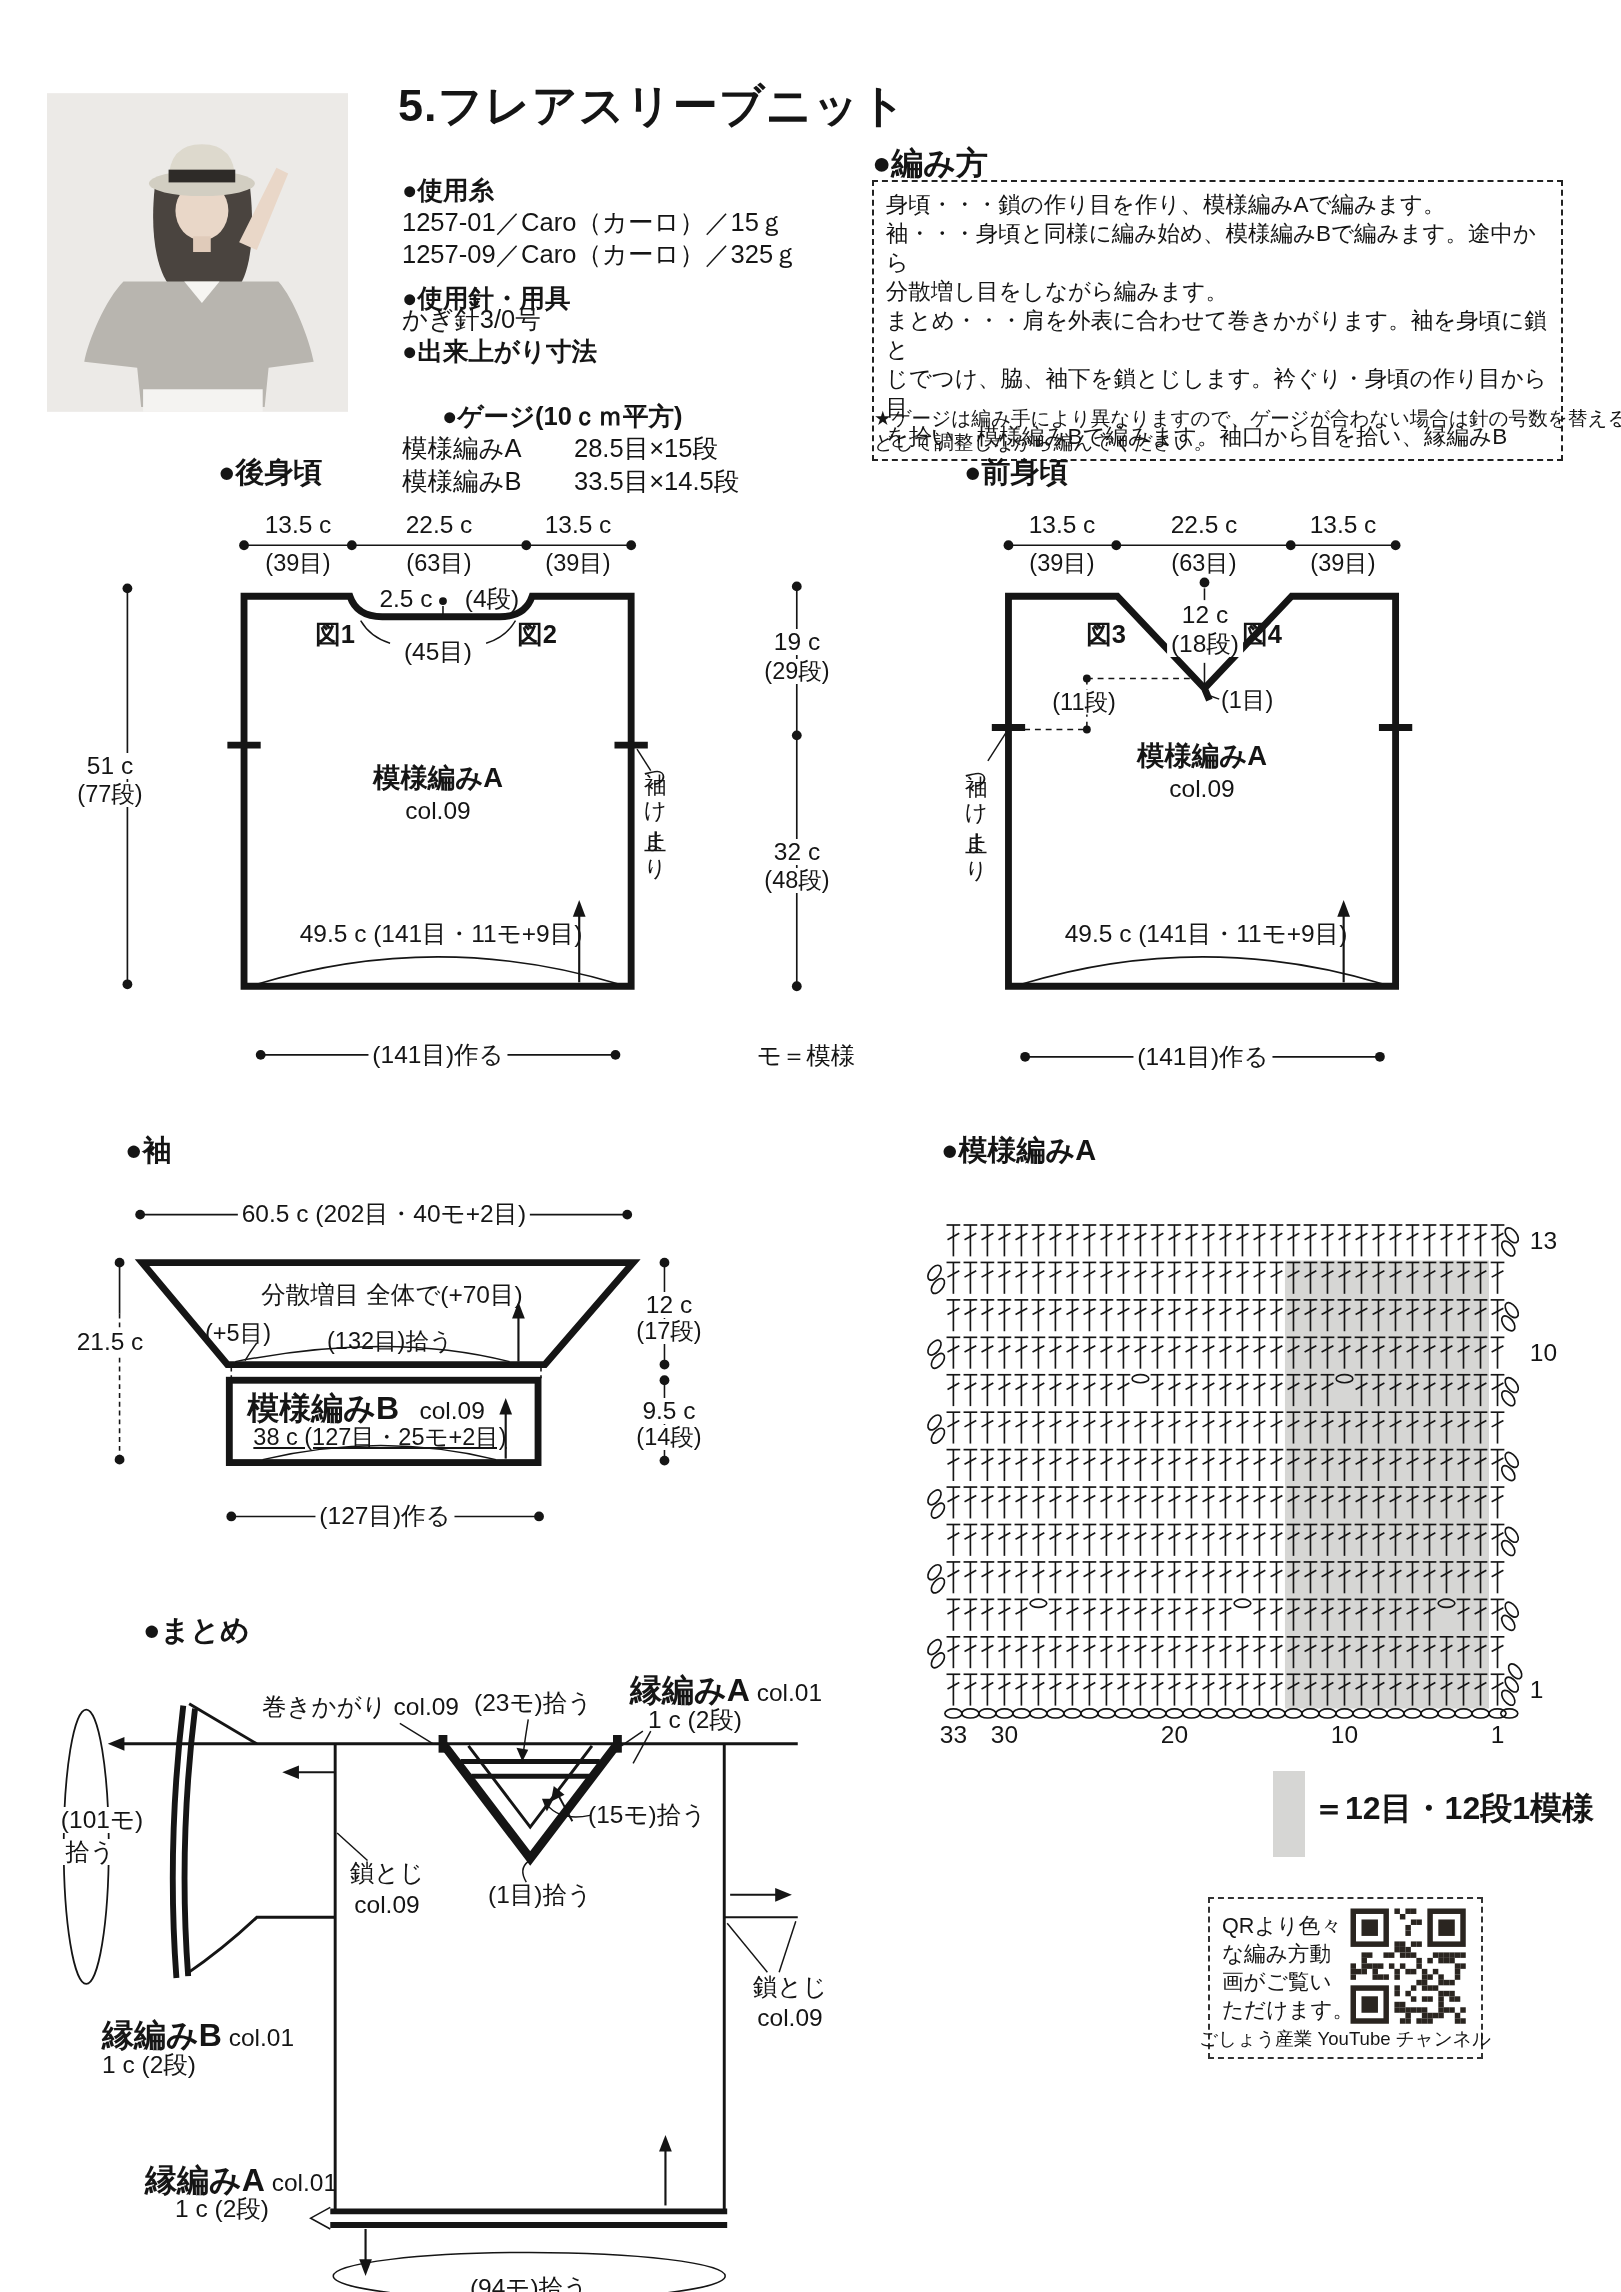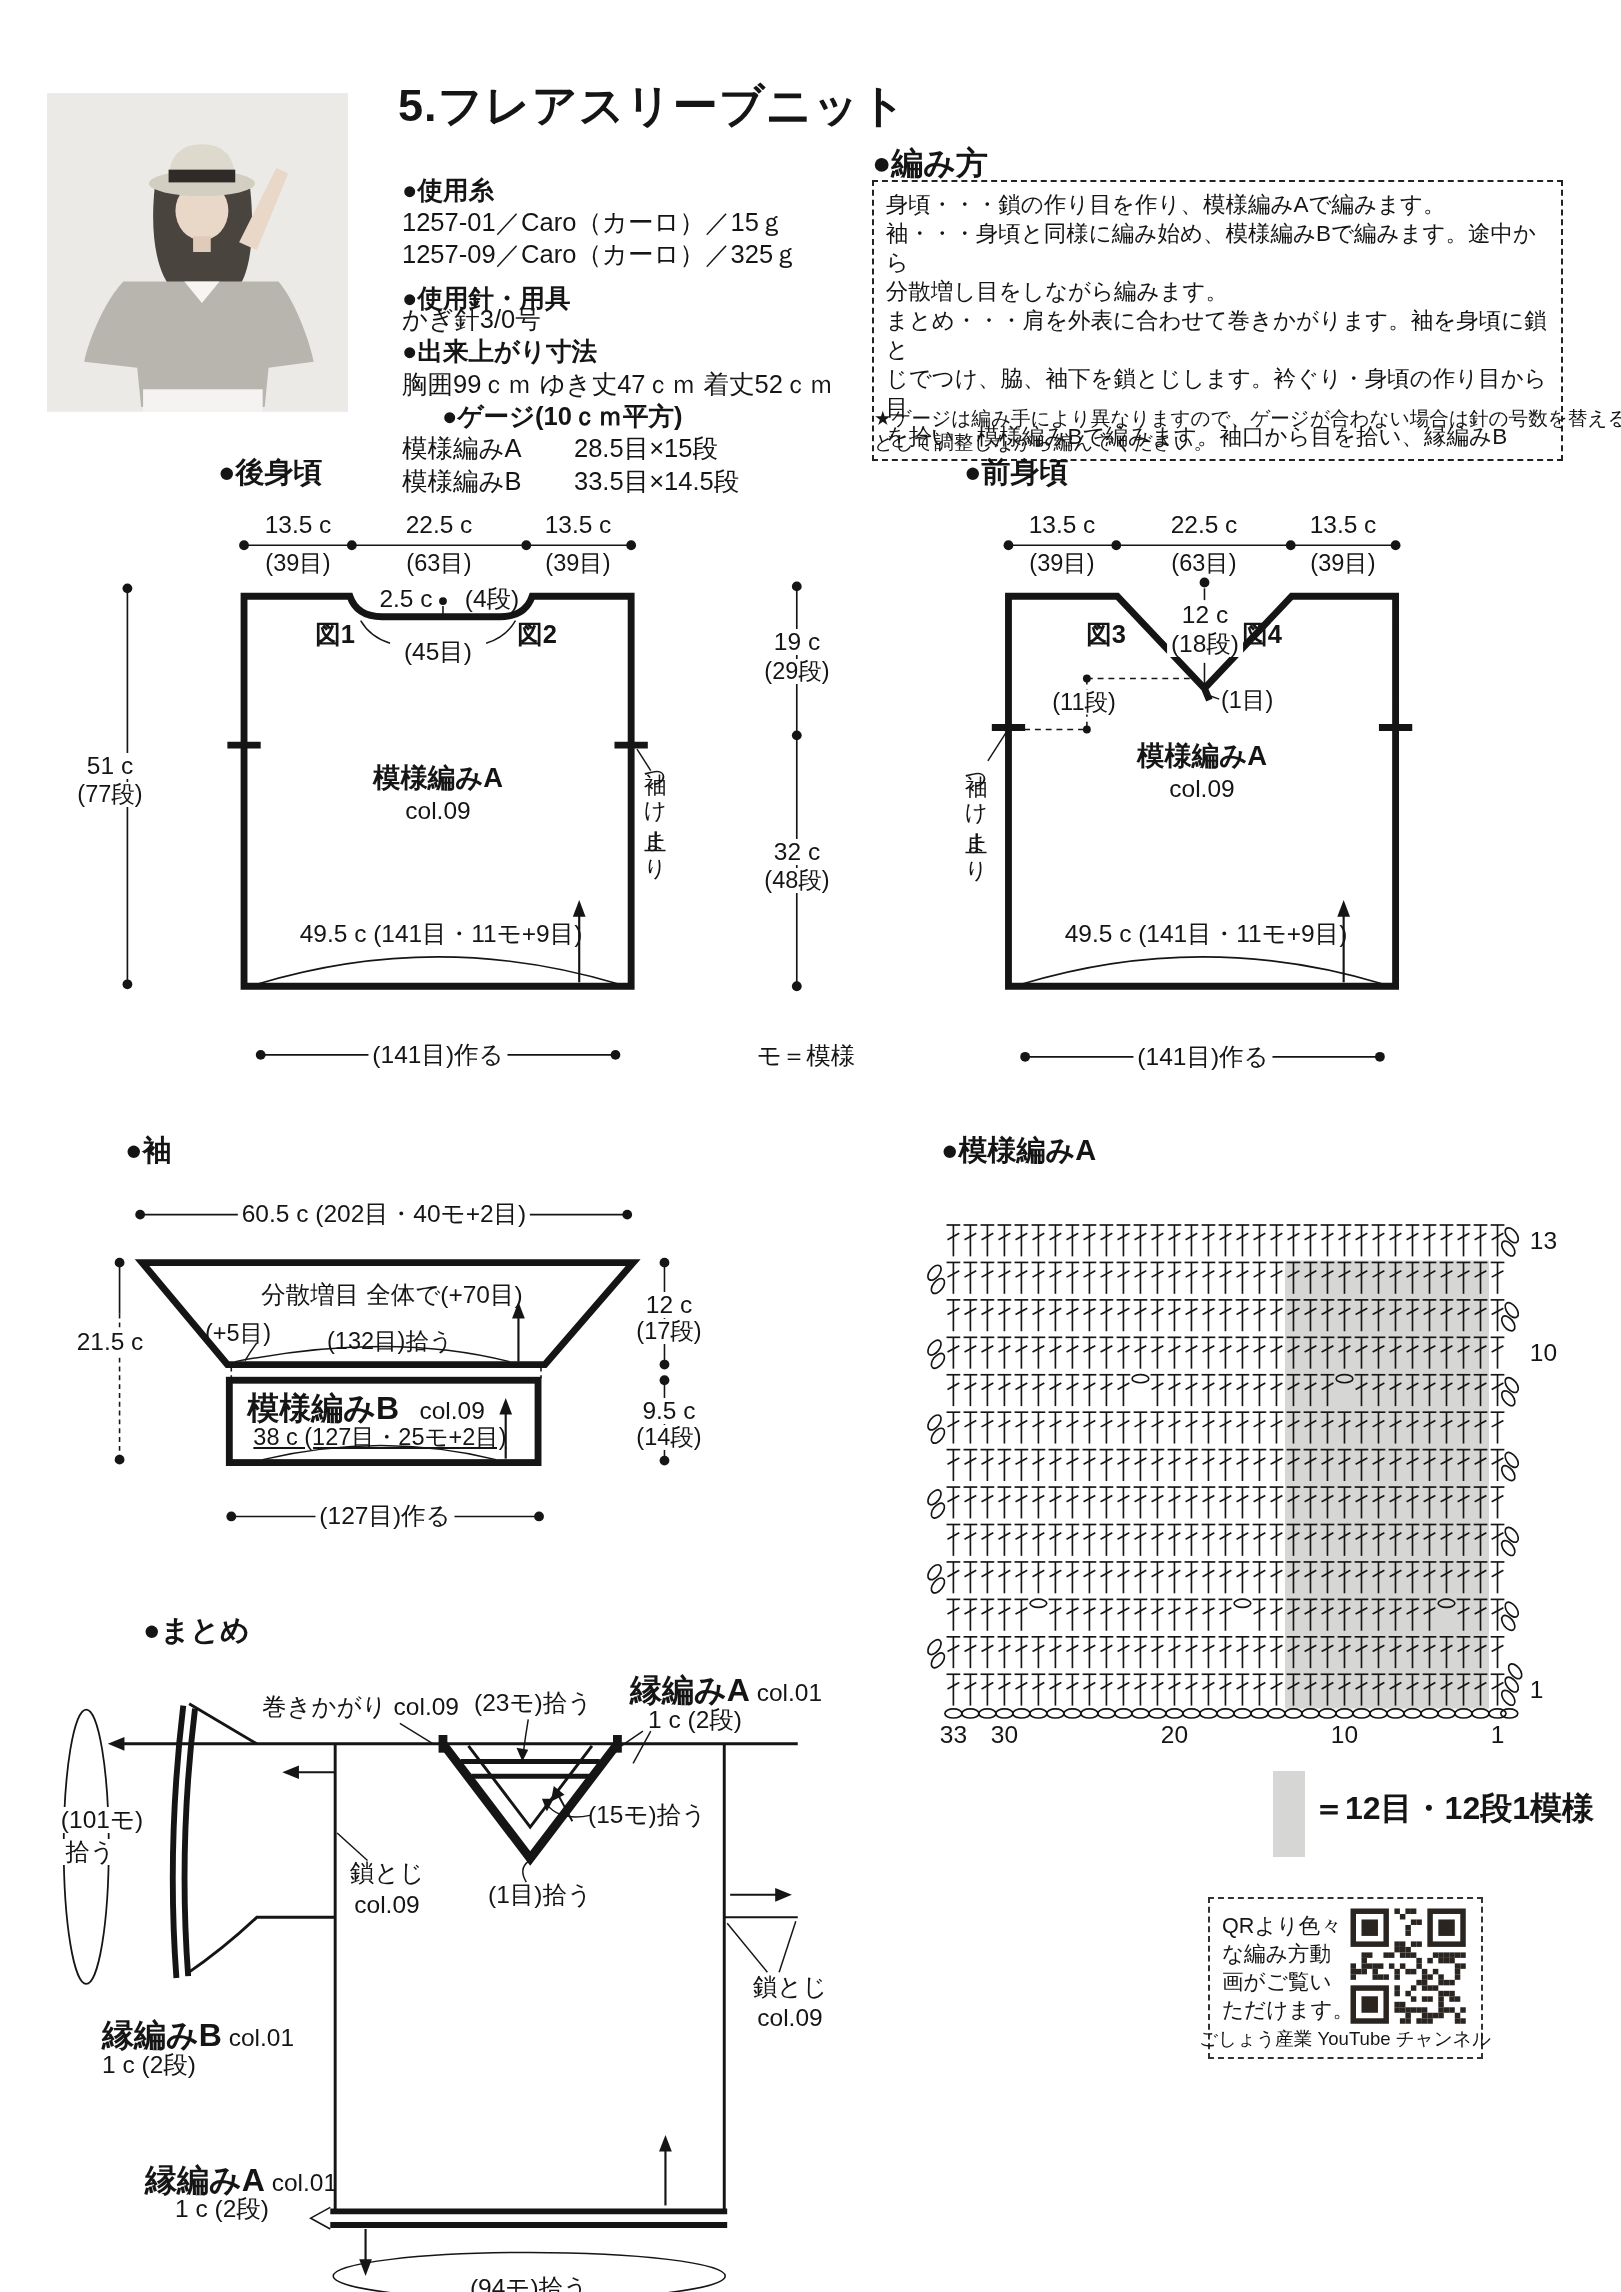--- a/index.html
+++ b/index.html
@@ -1676,21 +1676,20 @@
   </div>
 
   <div class="lbl s46" style="left:398px;top:82px;">5.フレアスリーブニット</div>
 
   <div class="mrow b" style="top:173px;">●使用糸</div>
   <div class="mrow" style="top:205px;">1257-01／Caro（カーロ）／15ｇ</div>
   <div class="mrow" style="top:237px;">1257-09／Caro（カーロ）／325ｇ</div>
   <div class="mrow b" style="top:274px;margin-top:7px;">●使用針・用具</div>
   <div class="mrow" style="top:302px;">かぎ針3/0号</div>
   <div class="mrow b" style="top:334px;">●出来上がり寸法</div>
-  <div class="mrow" style="top:367px;">胸囲99ｃｍ ゆき丈47ｃｍ 着丈52ｃｍ</div>
   <div class="mrow b" style="top:399px;margin-left:40px;">●ゲージ(10ｃｍ平方)</div>
   <div class="mrow" style="top:431px;">
     <span class="gname">模様編みA</span><span>28.5目×15段</span>
   </div>
   <div class="mrow" style="top:464px;">
     <span class="gname">模様編みB</span><span>33.5目×14.5段</span>
   </div>
 
   <div class="lbl s27 b" style="left:872px;top:147px;">●編み方</div>
   <div class="howto-box">

